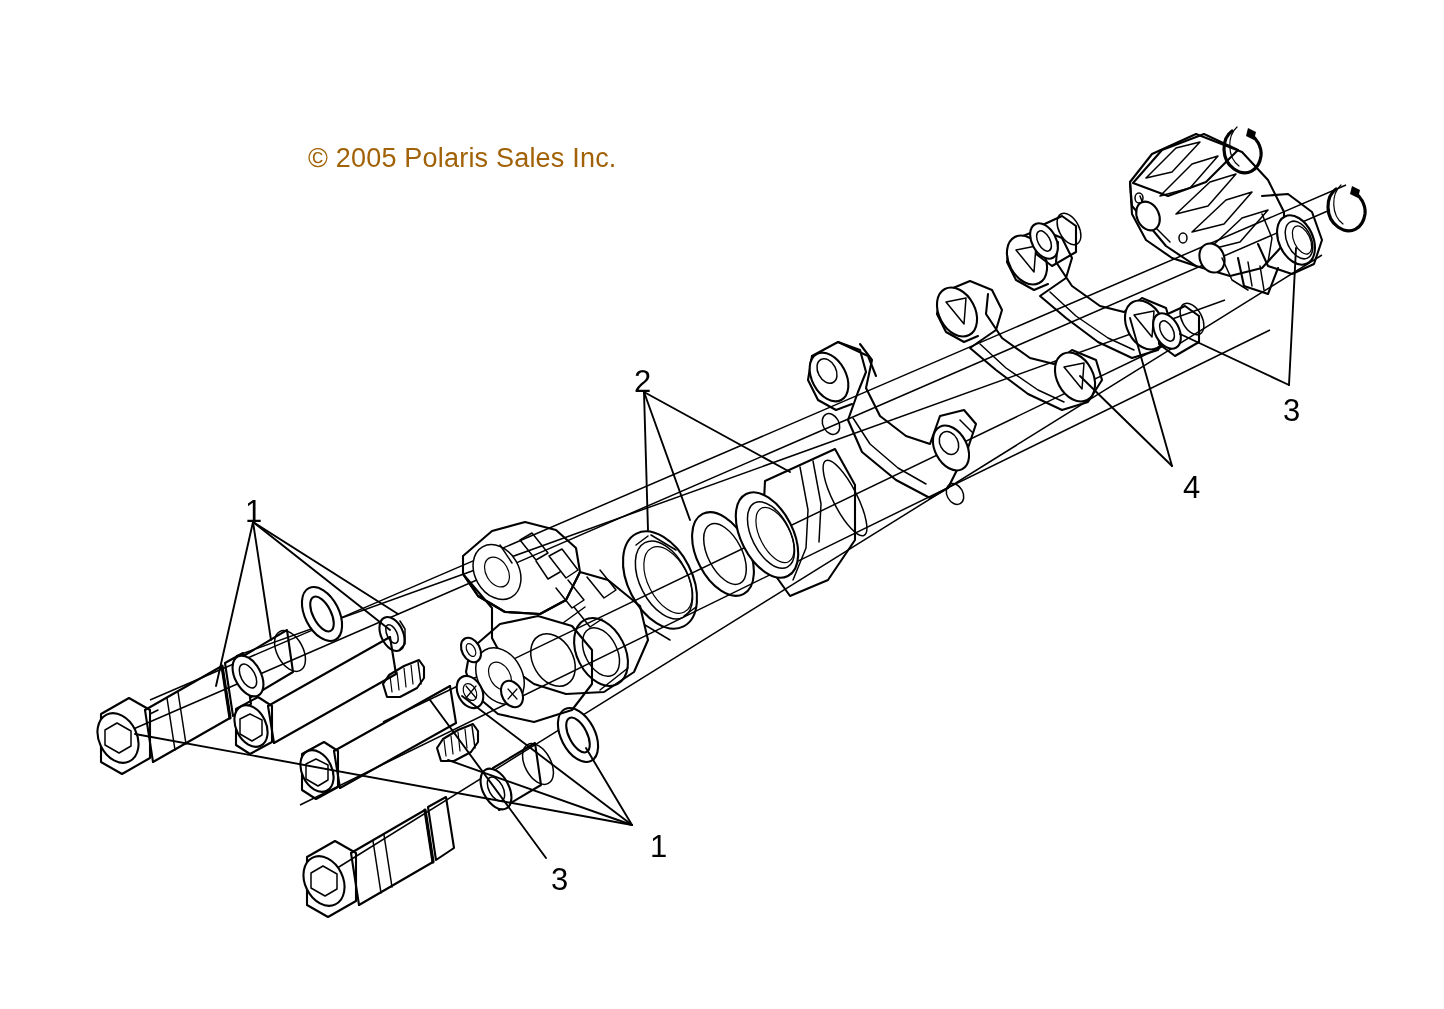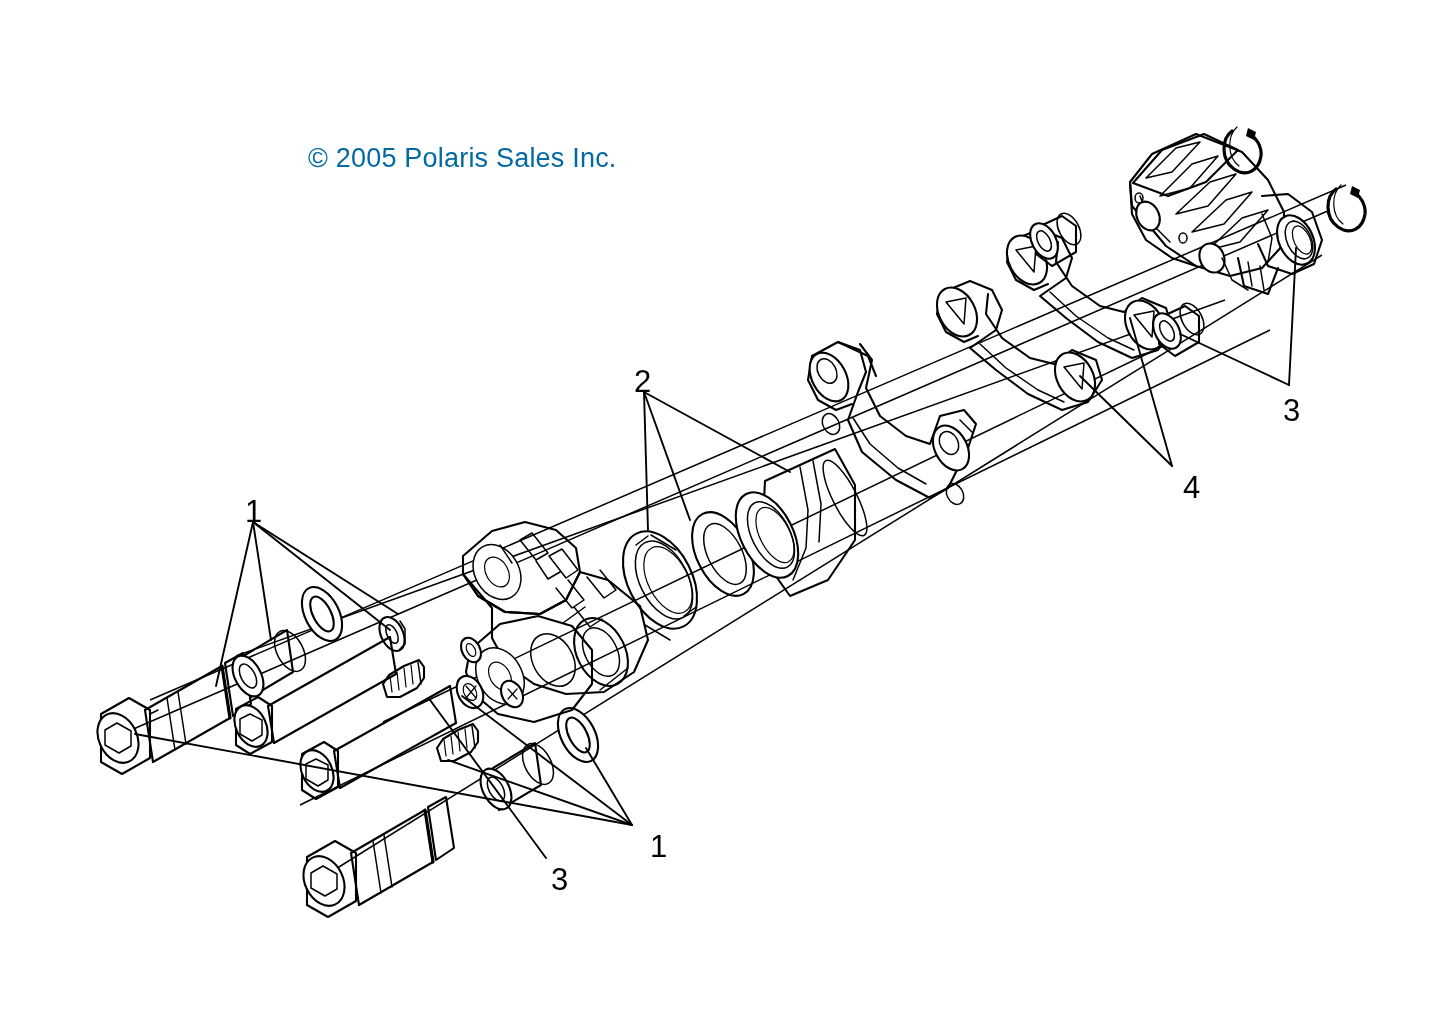--- a/index.html
+++ b/index.html
@@ -1,21 +1,21 @@
 <!DOCTYPE html>
 <html><head>
 <meta charset="utf-8">
 <style>
   html,body{margin:0;padding:0;background:#ffffff;}
   body{width:1444px;height:1009px;overflow:hidden;font-family:"Liberation Sans",sans-serif;}
   #stage{position:relative;width:1444px;height:1009px;background:#fff;}
   #copyright{
     position:absolute;left:308px;top:143px;
     font-family:"Liberation Sans",sans-serif;
-    font-size:27px;color:#0369a1;letter-spacing:0.2px;white-space:nowrap;
+    font-size:27px;color:#a16207;letter-spacing:0.2px;white-space:nowrap;
   }
   .callout{
     position:absolute;font-family:"Liberation Sans",sans-serif;
     font-size:31px;color:#000;line-height:1;
   }
   svg{position:absolute;left:0;top:0;width:1444px;height:1009px;}
   .ln{fill:none;stroke:#000;stroke-width:2.1;stroke-linecap:round;stroke-linejoin:round;}
   .ln-thin{fill:none;stroke:#000;stroke-width:1.5;stroke-linecap:round;stroke-linejoin:round;}
   .ln-hair{fill:none;stroke:#000;stroke-width:1.2;stroke-linecap:round;stroke-linejoin:round;}
   .ln-bold{fill:none;stroke:#000;stroke-width:3.2;stroke-linecap:round;stroke-linejoin:round;}

